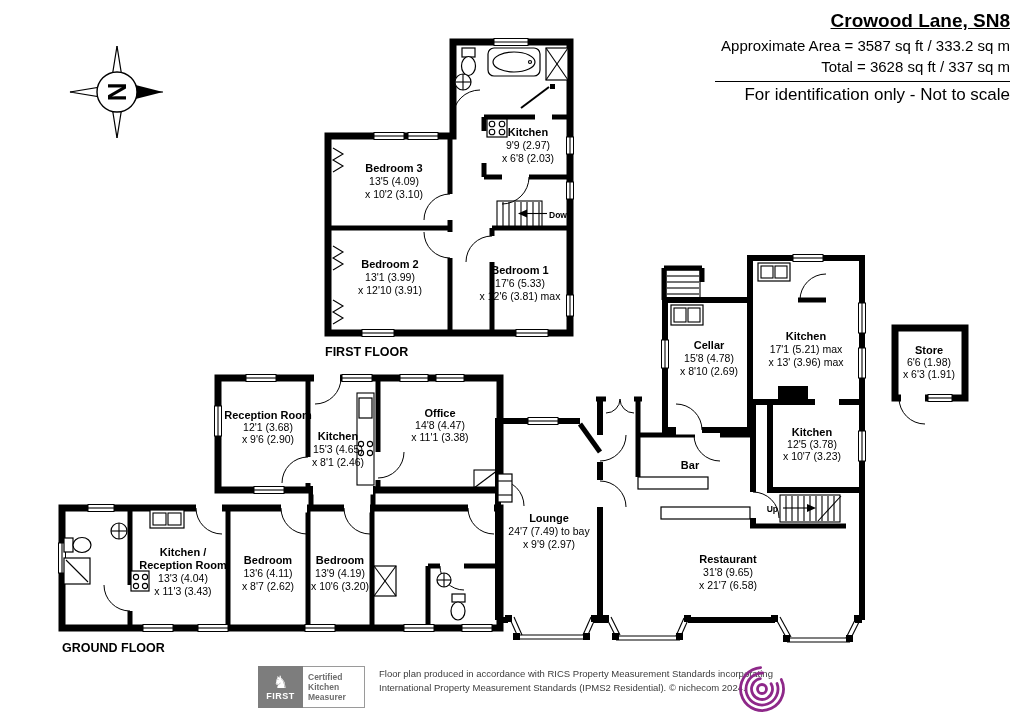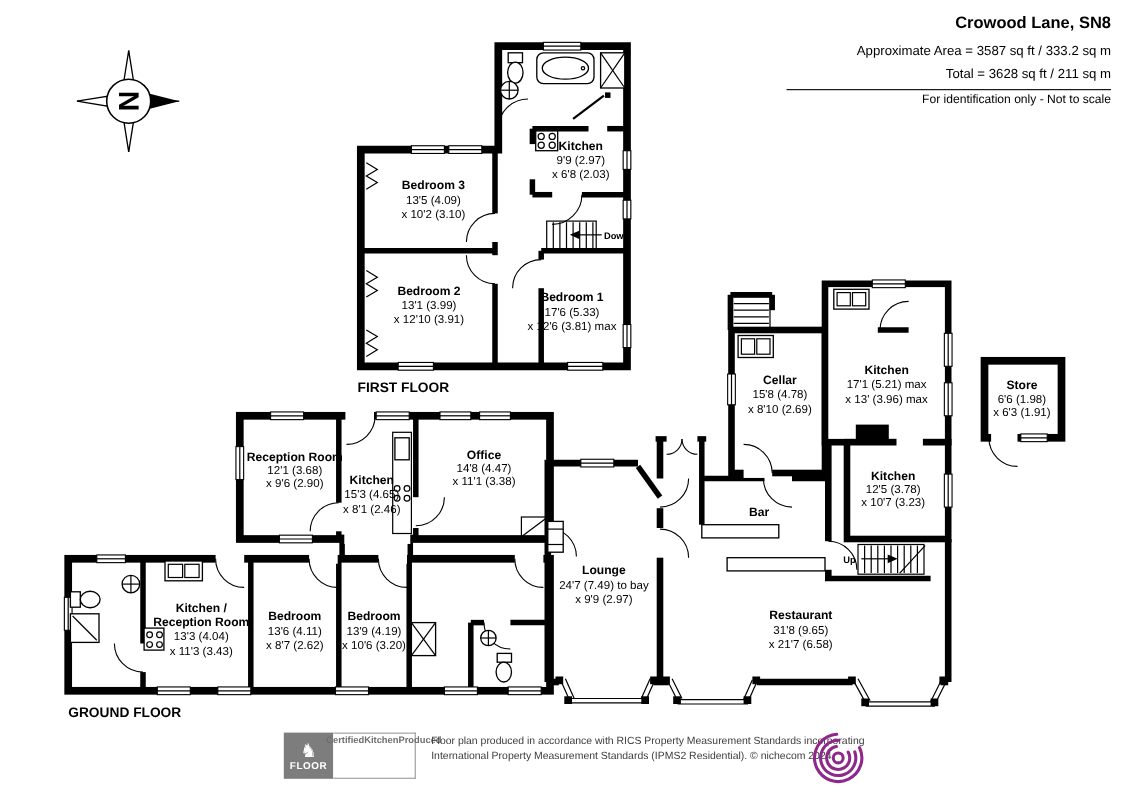--- a/index.html
+++ b/index.html
@@ -15,30 +15,30 @@
   .iw{stroke:#000;stroke-width:5;fill:none;}
   .iw6{stroke:#000;stroke-width:6;fill:none;}
   .thin{stroke:#000;stroke-width:1.1;fill:none;}
   .thin2{stroke:#000;stroke-width:2;fill:none;}
   .win{fill:#fff;stroke:#000;stroke-width:1;}
   .gap{fill:#fff;stroke:none;}
   .door{stroke:#000;stroke-width:1;fill:none;}
   .fix{fill:#fff;stroke:#000;stroke-width:1.2;}
   .post{fill:#000;stroke:none;}
   .header{position:absolute;top:8px;right:14px;text-align:right;}
-  .header .title{font-size:15px;font-weight:bold;line-height:26px;}
-  .header .area{font-size:12px;line-height:16.5px;margin-top:4px;}
+  .header .title{font-size:19px;font-weight:bold;line-height:26px;text-decoration:underline;}
+  .header .area{font-size:15px;line-height:16.5px;margin-top:4px;}
   .header .rule{border-top:1px solid #000;width:295px;margin:6px 0 3px auto;}
-  .header .note{font-size:11px;}
+  .header .note{font-size:17px;}
   .footer{position:absolute;left:258px;top:666px;display:flex;align-items:flex-start;}
   .rics-badge{display:flex;height:42px;}
   .rics-gray{width:45px;background:#7d7d7d;color:#fff;display:flex;flex-direction:column;align-items:center;justify-content:center;}
   .rics-gray .lion{font-size:17px;line-height:17px;}
   .rics-gray .rics-word{font-size:9px;font-weight:bold;letter-spacing:.5px;}
-  .rics-white{width:56px;border:1px solid #9a9a9a;border-left:none;background:#fff;display:flex;justify-content:center;padding-left:18px;}
+  .rics-white{width:56px;border:1px solid #9a9a9a;border-left:none;background:#fff;display:flex;flex-direction:column;justify-content:center;padding-left:5px;}
   .rics-white span{font-size:8.5px;font-weight:bold;color:#6e6e6e;line-height:10px;}
   .disclaimer{margin-left:14px;padding-top:1px;}
   .disclaimer div{font-size:9.5px;color:#3c3c3c;line-height:13.5px;white-space:nowrap;}
   .niche-logo{position:absolute;left:733px;top:660px;}
 </style>
 </head>
 <body>
 
 <svg class="plan-svg" width="1024" height="724" viewBox="0 0 1024 724">
 
@@ -427,35 +427,35 @@
       <text class="rd" x="929" y="366">6'6 (1.98)</text>
       <text class="rd" x="929" y="378">x 6'3 (1.91)</text>
       <text class="fl" x="62" y="652">GROUND FLOOR</text>
     </g>
   </g>
 </svg>
 
 <div class="header">
   <div class="title">Crowood Lane, SN8</div>
   <div class="area">Approximate Area = 3587 sq ft / 333.2 sq m</div>
-  <div class="area">Total = 3628 sq ft / 211 sq m</div>
+  <div class="area">Total = 3628 sq ft / 337 sq m</div>
   <div class="rule"></div>
   <div class="note">For identification only - Not to scale</div>
 </div>
 
 <div class="footer">
   <div class="rics-badge">
     <div class="rics-gray">
       <span class="lion">♞</span>
-      <span class="rics-word">FLOOR</span>
+      <span class="rics-word">FIRST</span>
     </div>
     <div class="rics-white">
       <span>Certified</span>
       <span>Kitchen</span>
-      <span>Produced</span>
+      <span>Measurer</span>
     </div>
   </div>
   <div class="disclaimer">
     <div>Floor plan produced in accordance with RICS Property Measurement Standards incorporating</div>
     <div>International Property Measurement Standards (IPMS2 Residential).   © nichecom 2024.</div>
   </div>
 </div>
 
 <svg class="niche-logo" width="58" height="58" viewBox="0 0 58 58">
   <g fill="none" stroke="#8e2889" stroke-width="2.8" stroke-linecap="round">

